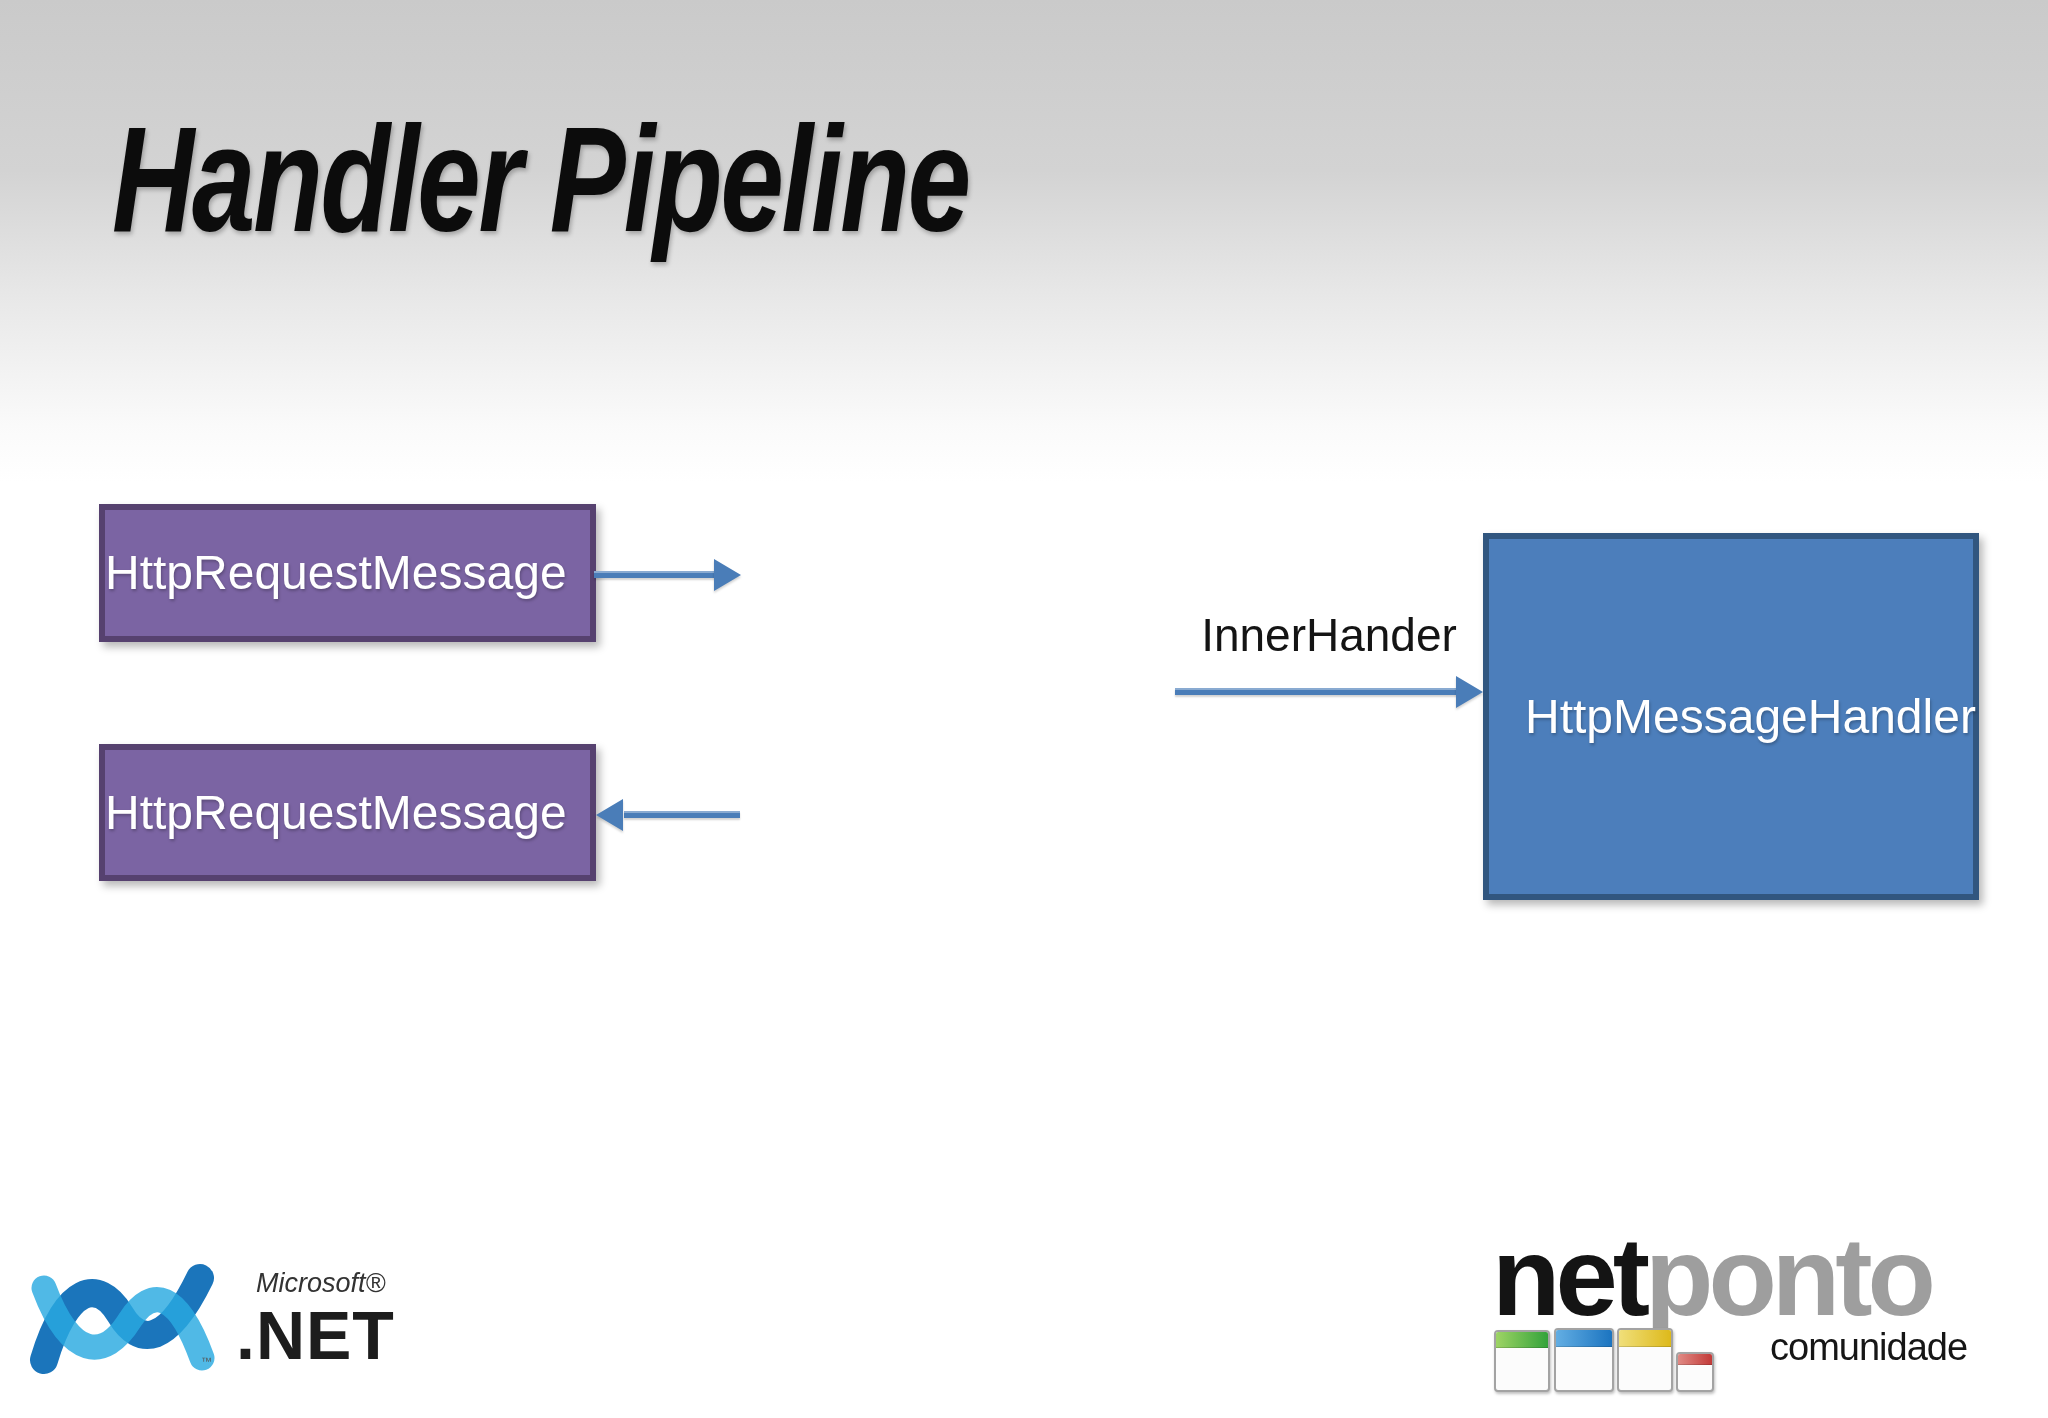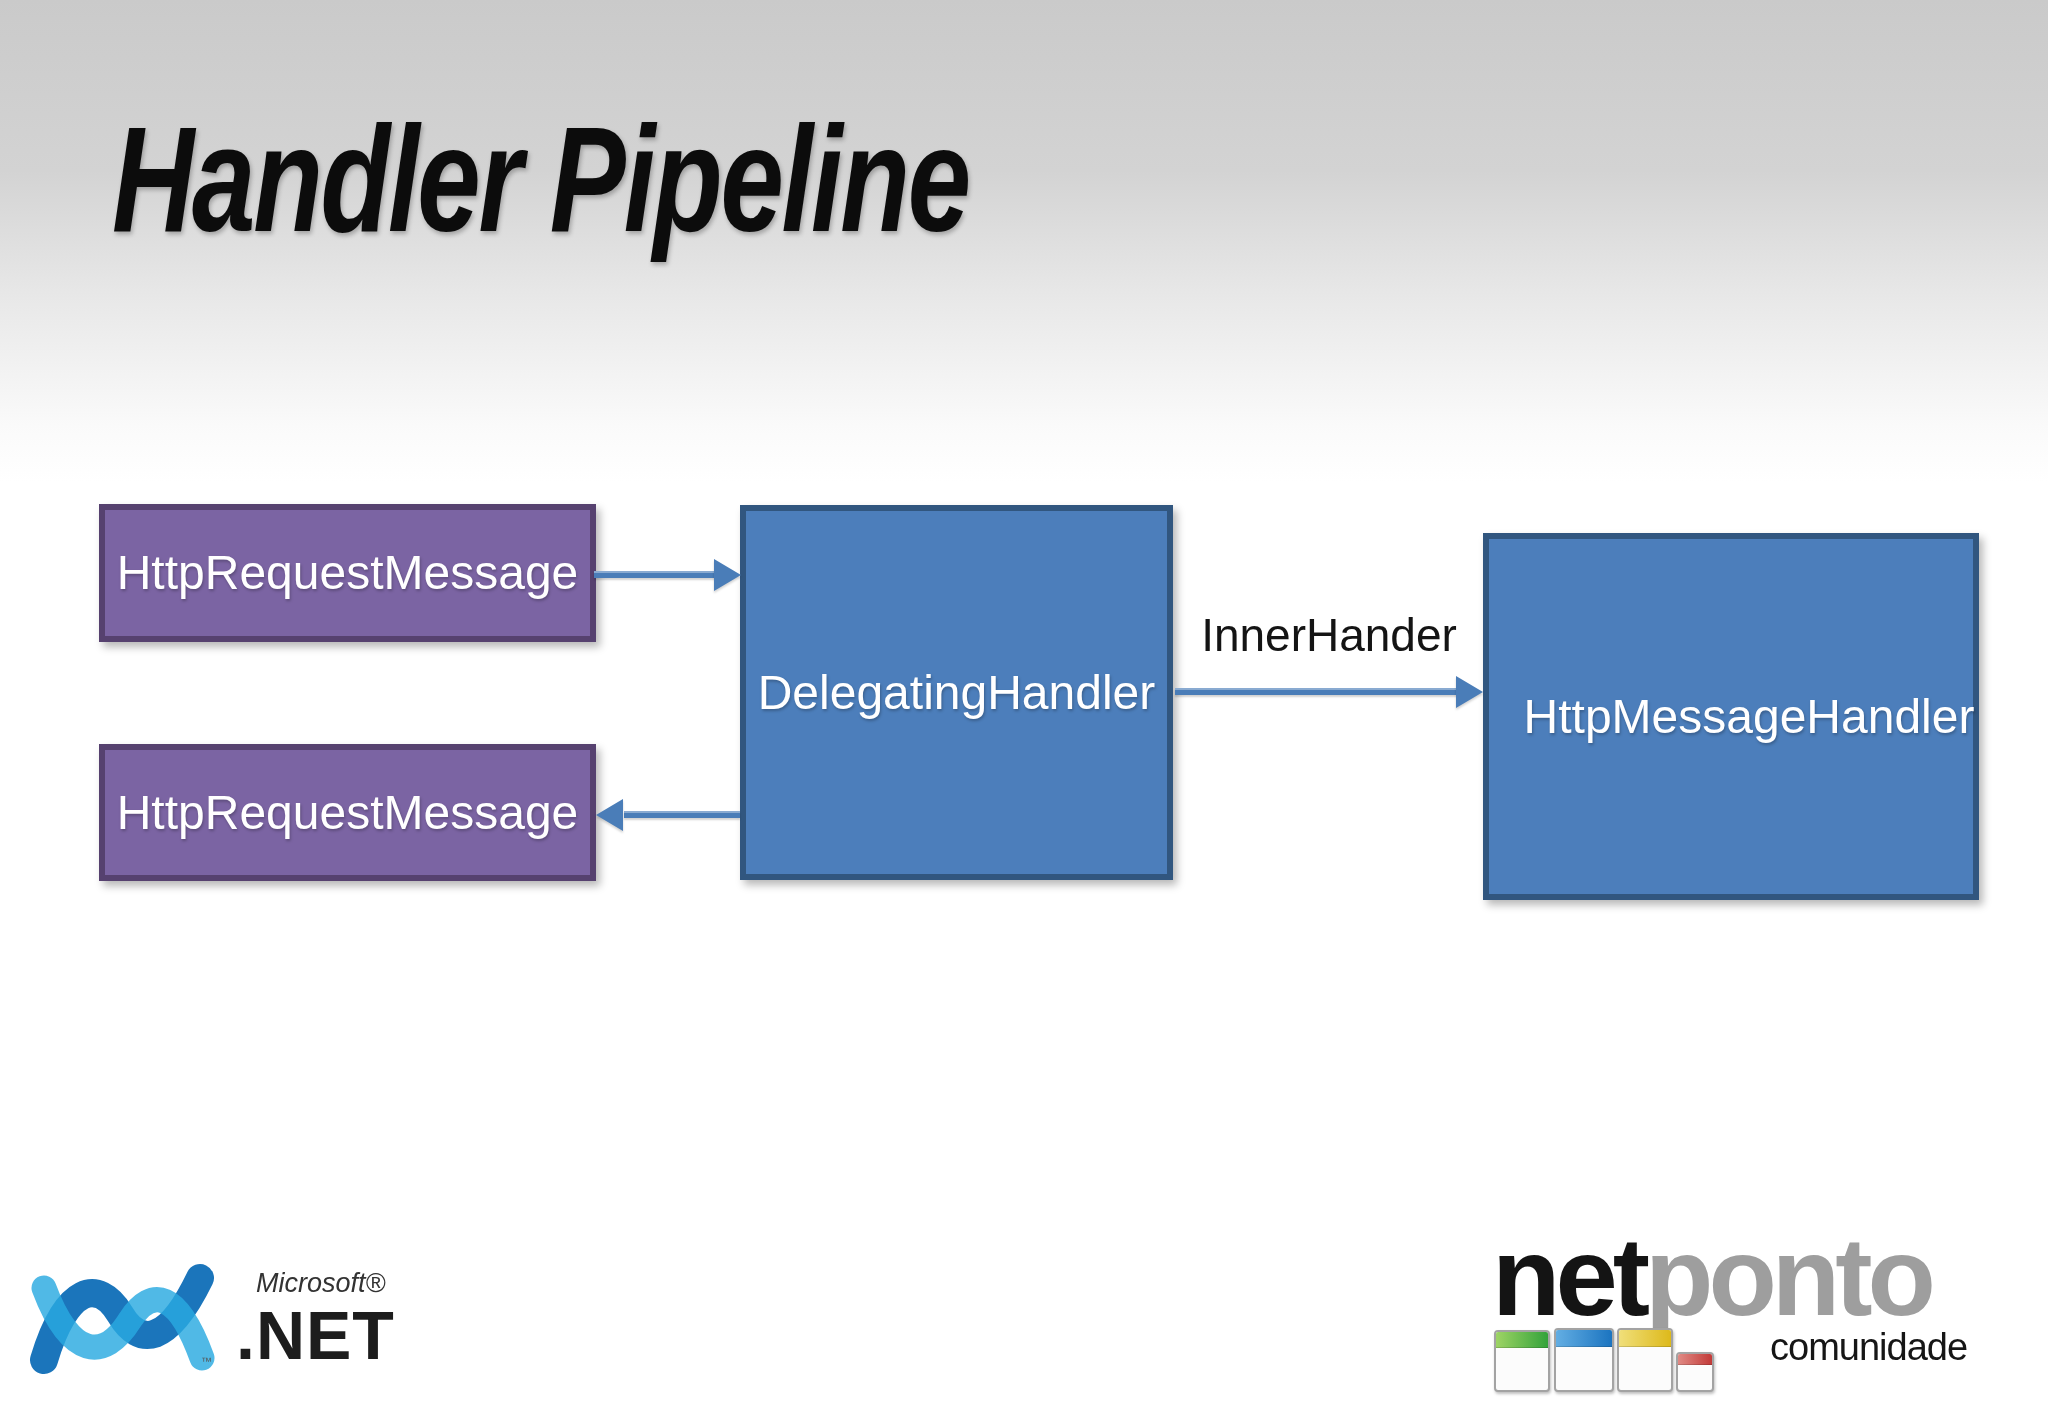--- a/index.html
+++ b/index.html
@@ -16,21 +16,21 @@
   .title{
     position:absolute;left:112px;top:104px;margin:0;
     font-size:150px;font-weight:bold;font-style:italic;
     letter-spacing:-3px;line-height:1.0;color:var(--title-color);
     transform:scaleX(0.76);transform-origin:left top;
     text-shadow:2px 3px 5px rgba(0,0,0,0.25);
     white-space:nowrap;
   }
   
   .node{
-    position:absolute;display:flex;align-items:center;justify-content:center;
+    position:absolute;display:flex;align-items:center;
     color:#ffffff;font-size:48px;line-height:1;
     box-shadow:4px 5px 8px rgba(0,0,0,0.28);
     text-shadow:1px 2px 3px rgba(0,0,0,0.25);
     box-sizing:border-box;
   }
   .node.purple{background:var(--purple-fill);border:6px solid var(--purple-border);}
   .node.blue{background:var(--blue-fill);border:6px solid var(--blue-border);}
   #node-request {left:99px; top:504px; width:497px; height:138px;}
   #node-response{left:99px; top:744px; width:497px; height:137px;}
   #node-delegating{left:740px; top:505px; width:433px; height:375px;}
@@ -95,23 +95,20 @@
 <div class="slide">
 
   <h1 class="title">Handler Pipeline</h1>
 
   <div class="node purple" id="node-request">
     <span>HttpRequestMessage</span>
   </div>
   <div class="node purple" id="node-response">
     <span>HttpRequestMessage</span>
   </div>
-  <div class="node blue" id="node-delegating">
-    <span>DelegatingHandler</span>
-  </div>
   <div class="node blue" id="node-message-handler">
     <span>HttpMessageHandler</span>
   </div>
 
   <div class="arrow-line" id="arrow-request-line"></div>
   <div class="arrow-head right" id="arrow-request-head"></div>
 
   <div class="arrow-line" id="arrow-response-line"></div>
   <div class="arrow-head left" id="arrow-response-head"></div>
 

